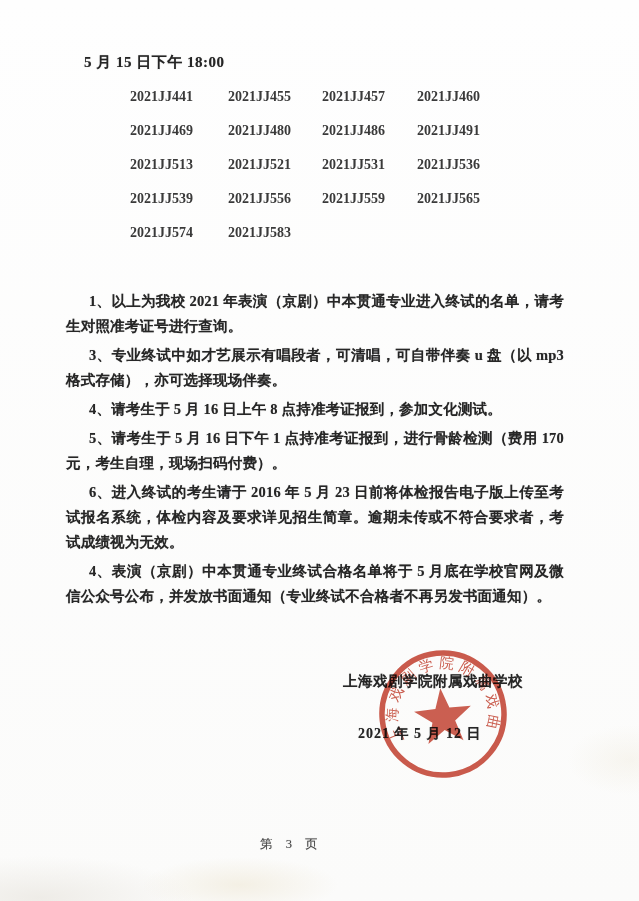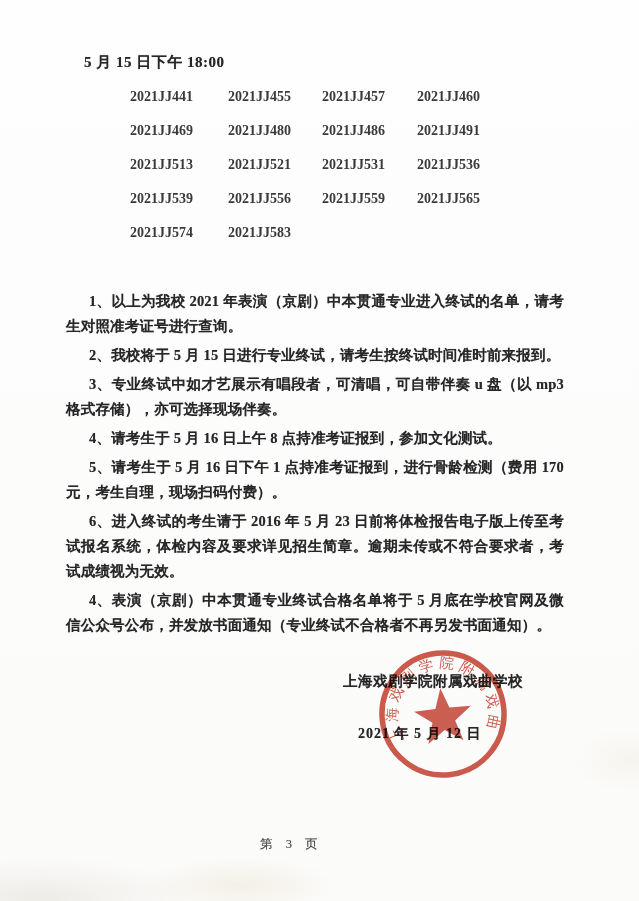--- a/index.html
+++ b/index.html
@@ -125,21 +125,20 @@
     <span>2021JJ539</span>
     <span>2021JJ556</span>
     <span>2021JJ559</span>
     <span>2021JJ565</span>
     <span>2021JJ574</span>
     <span>2021JJ583</span>
   </div>
 
   <div class="notes">
     <p class="scan-text">1、以上为我校 2021 年表演（京剧）中本贯通专业进入终试的名单，请考生对照准考证号进行查询。</p>
-    <p class="scan-text">2、我校将于 5 月 15 日进行专业终试，请考生按终试时间准时前来报到。</p>
     <p class="scan-text">3、专业终试中如才艺展示有唱段者，可清唱，可自带伴奏 u 盘（以 mp3 格式存储），亦可选择现场伴奏。</p>
     <p class="scan-text">4、请考生于 5 月 16 日上午 8 点持准考证报到，参加文化测试。</p>
     <p class="scan-text">5、请考生于 5 月 16 日下午 1 点持准考证报到，进行骨龄检测（费用 170 元，考生自理，现场扫码付费）。</p>
     <p class="scan-text">6、进入终试的考生请于 2016 年 5 月 23 日前将体检报告电子版上传至考试报名系统，体检内容及要求详见招生简章。逾期未传或不符合要求者，考试成绩视为无效。</p>
     <p class="scan-text">4、表演（京剧）中本贯通专业终试合格名单将于 5 月底在学校官网及微信公众号公布，并发放书面通知（专业终试不合格者不再另发书面通知）。</p>
   </div>
 
   <div class="signature-org scan-text">上海戏剧学院附属戏曲学校</div>
 
   <div class="signature-date scan-text">2021 年 5 月 12 日</div>

